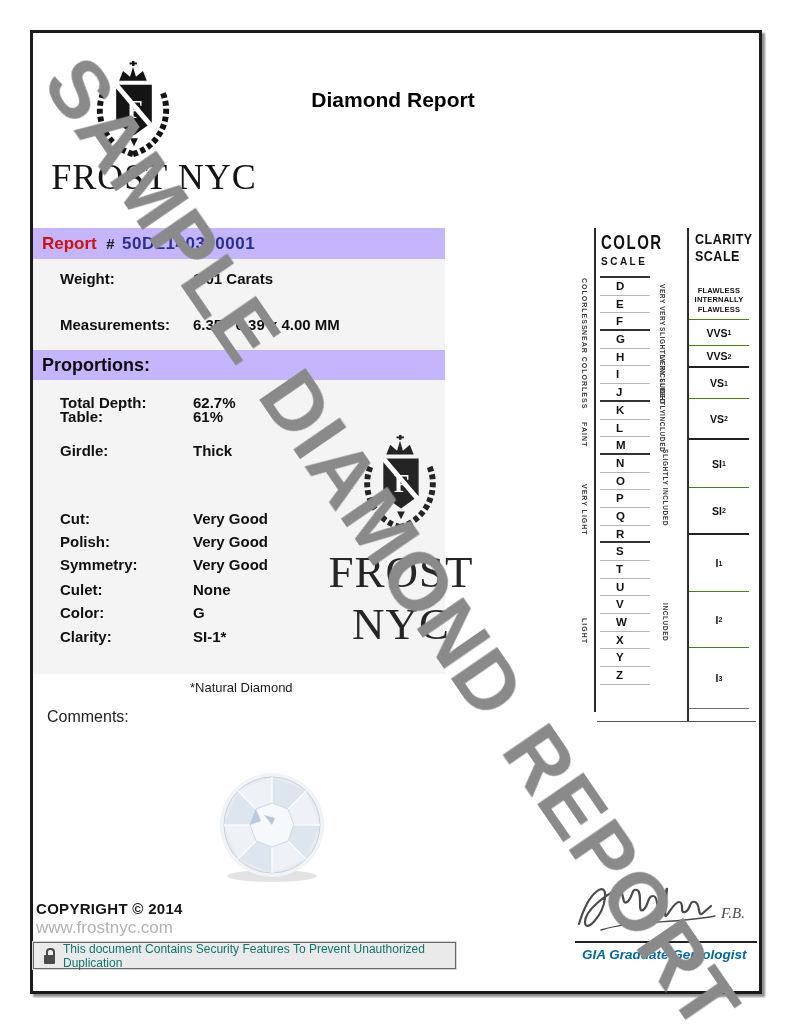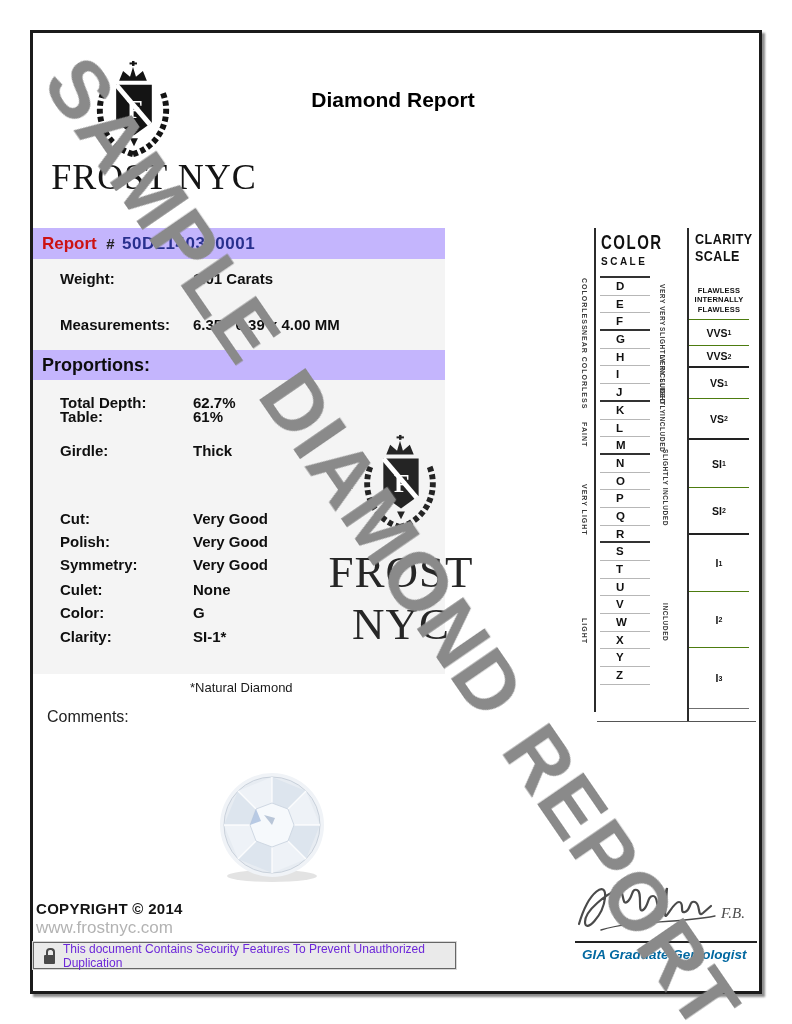--- a/index.html
+++ b/index.html
@@ -81,21 +81,21 @@
 
   
   .diamond{position:absolute;left:214px;top:770px;}
 
   
   .copyright{position:absolute;left:36px;top:900px;font-size:15px;font-weight:bold;letter-spacing:.3px;}
   .website{position:absolute;left:36px;top:918px;font-size:17px;color:#b3b3b3;}
   .security{position:absolute;left:33px;top:942px;width:423px;height:27px;background:#eaeaea;
       border:1px solid #666;box-shadow:0 0 0 1px #d7d7d7;box-sizing:border-box;
       display:flex;align-items:center;}
-  .security .txt{font-size:12px;color:#6d28d9;margin-left:4px;}
+  .security .txt{font-size:12px;color:#0f766e;margin-left:4px;}
   .lock-icon{position:relative;width:20px;height:24px;margin-left:5px;flex:0 0 20px;}
   .lock-icon .body{position:absolute;left:5px;top:11px;width:11px;height:9px;background:#4a4a4a;border-radius:1px;}
   .lock-icon .shackle{position:absolute;left:7px;top:4px;width:5px;height:7px;border:2px solid #4a4a4a;
       border-bottom:none;border-radius:4px 4px 0 0;}
 
   
   .logo-center{position:absolute;left:286px;top:424px;width:230px;opacity:.93;}
   .logo-center .emb{position:absolute;left:60px;top:8px;}
   .logo-center .wm{position:absolute;left:0;top:122px;width:230px;text-align:center;
       font-family:"Liberation Serif",serif;font-size:45px;letter-spacing:1px;color:#161616;}

